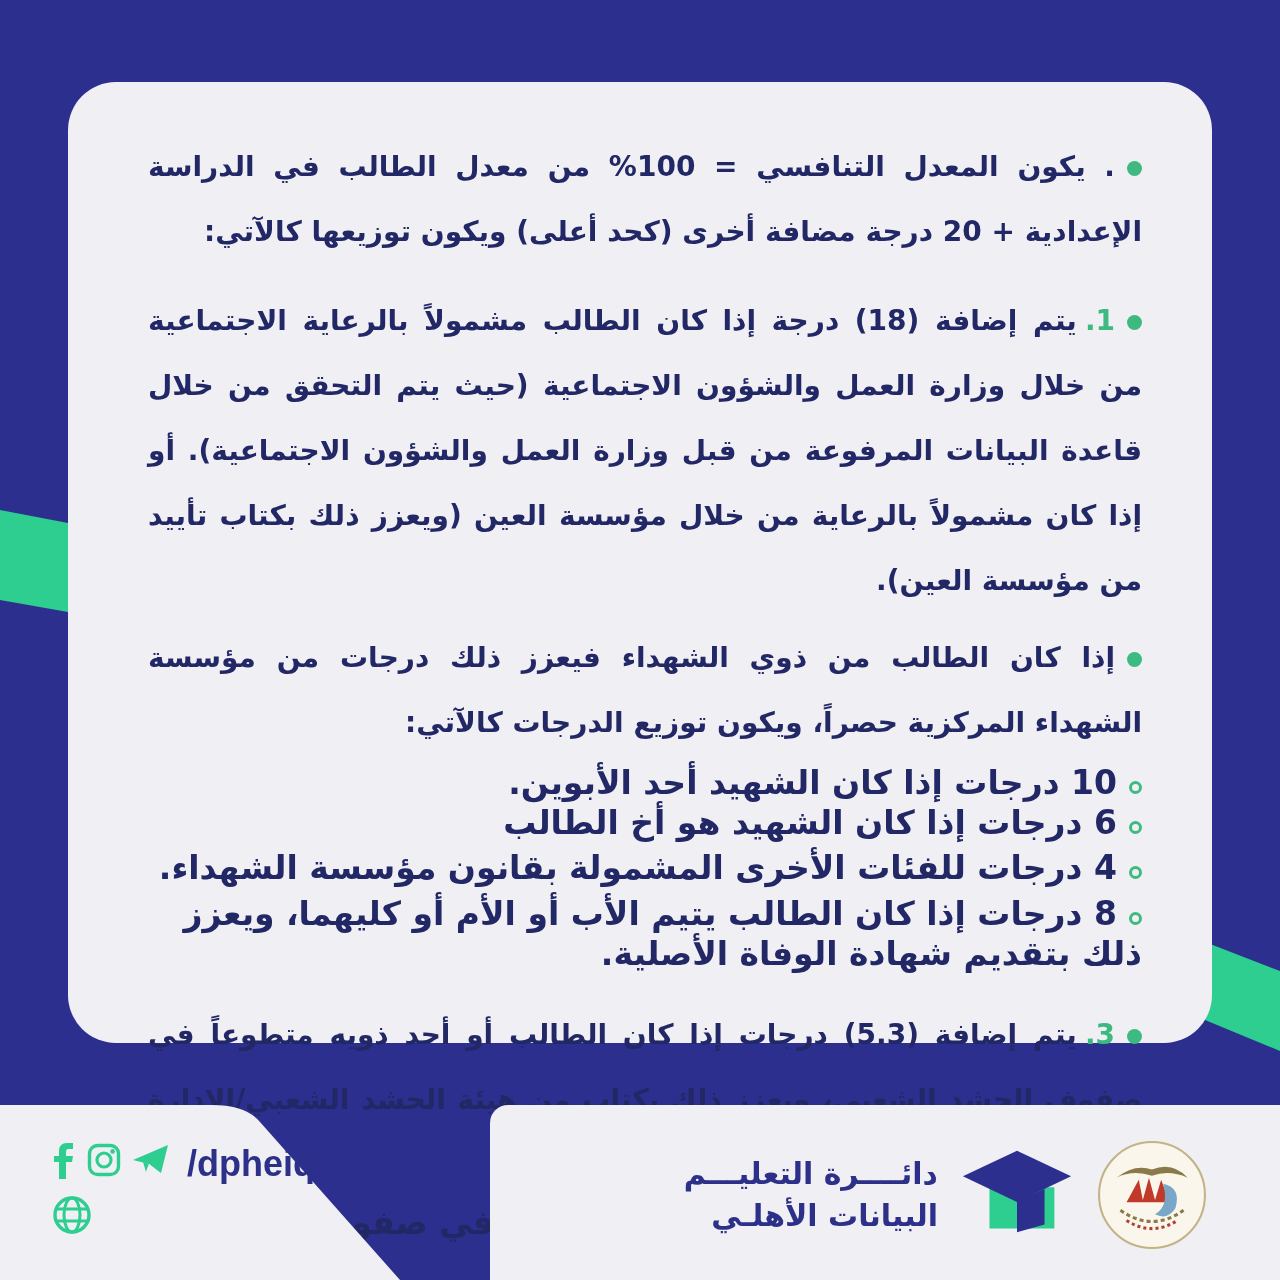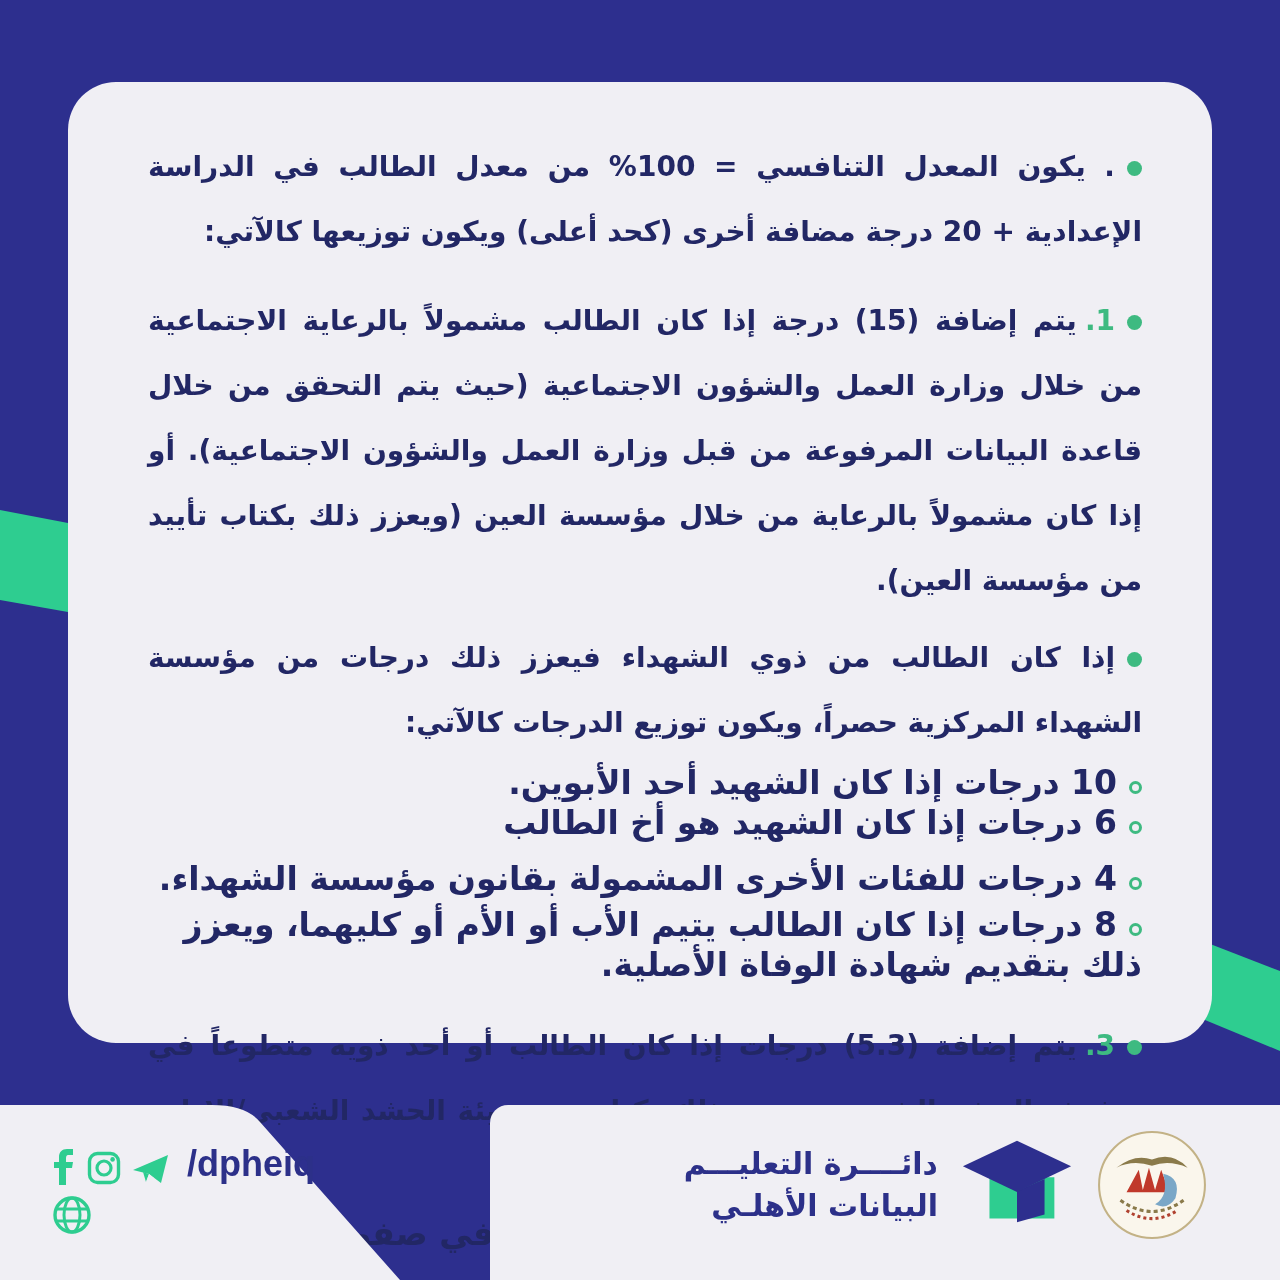--- a/index.html
+++ b/index.html
@@ -57,71 +57,71 @@
   .ring{
     display:inline-block;width:13px;height:13px;border-radius:50%;
     border:3px solid var(--green-marker);background:transparent;margin-inline-end:12px;
   }
   .num{color:var(--green-marker);margin-inline-end:8px;font-weight:bold;}
 
   .mt-a{margin-top:24px;}
   .mt-b{margin-top:12px;}
   .mt-c{margin-top:12px;}
   .mt-d{margin-top:8px;}
-  .mt-e{margin-top:16px;}
+  .mt-e{margin-top:5px;}
   .mt-f{margin-top:6px;}
   .mt-g{margin-top:28px;}
   .mt-h{margin-top:6px;}
 
   
   .footer-left{position:absolute;left:0;top:1105px;width:420px;height:175px;z-index:2;}
   .footer-left-inner{
     position:absolute;left:0;top:0;width:420px;height:175px;
     padding:38px 0 0 52px;
   }
-  .social-row{display:flex;align-items:flex-end;gap:11px;}
+  .social-row{display:flex;align-items:flex-start;gap:11px;}
   .handle{
     font-family:"Liberation Sans", sans-serif;
     font-size:36px;font-weight:bold;color:var(--footer-navy);margin-left:6px;
   }
   .web-row{display:flex;align-items:center;gap:12px;margin-top:10px;}
   .website{
     font-family:"Liberation Sans", sans-serif;
     font-size:38px;font-weight:bold;color:var(--footer-navy);
   }
 
   .footer-right{
     position:absolute;left:490px;top:1105px;width:790px;height:175px;z-index:2;
     background:var(--panel);
     border-radius:18px 0 0 0;
   }
   .brand-row{
     display:flex;justify-content:flex-end;align-items:center;gap:20px;
-    padding:24px 72px 0 0;
+    padding:34px 72px 0 0;
   }
   .org-name{
     direction:rtl;text-align:right;
     color:var(--footer-navy);font-weight:bold;
     font-size:30px;line-height:42px;
   }
 </style>
 </head>
 <body>
 
 <div class="stage">
 
   <div class="green-left"></div>
   <div class="green-right"></div>
 
   <div class="card">
     <div class="content">
 
       <p class="para"><span class="dot"></span><span>. يكون المعدل التنافسي = 100% من معدل الطالب في الدراسة الإعدادية + 20 درجة مضافة أخرى (كحد أعلى) ويكون توزيعها كالآتي:</span></p>
 
-      <p class="para mt-a"><span class="dot"></span><span class="num">1.</span><span>يتم إضافة (15) درجة إذا كان الطالب مشمولاً بالرعاية الاجتماعية من خلال وزارة العمل والشؤون الاجتماعية (حيث يتم التحقق من خلال قاعدة البيانات المرفوعة من قبل وزارة العمل والشؤون الاجتماعية). أو إذا كان مشمولاً بالرعاية من خلال مؤسسة العين (ويعزز ذلك بكتاب تأييد من مؤسسة العين).</span></p>
+      <p class="para mt-a"><span class="dot"></span><span class="num">1.</span><span>يتم إضافة (18) درجة إذا كان الطالب مشمولاً بالرعاية الاجتماعية من خلال وزارة العمل والشؤون الاجتماعية (حيث يتم التحقق من خلال قاعدة البيانات المرفوعة من قبل وزارة العمل والشؤون الاجتماعية). أو إذا كان مشمولاً بالرعاية من خلال مؤسسة العين (ويعزز ذلك بكتاب تأييد من مؤسسة العين).</span></p>
 
 
       <p class="para mt-c"><span class="dot"></span><span>إذا كان الطالب من ذوي الشهداء فيعزز ذلك درجات من مؤسسة الشهداء المركزية حصراً، ويكون توزيع الدرجات كالآتي:</span></p>
 
       <p class="sub-para mt-d"><span class="ring"></span><span>10 درجات إذا كان الشهيد أحد الأبوين.</span></p>
 
       <p class="sub-para"><span class="ring"></span><span>6 درجات إذا كان الشهيد هو أخ الطالب</span></p>
 
       <p class="sub-para mt-e"><span class="ring"></span><span>4 درجات للفئات الأخرى المشمولة بقانون مؤسسة الشهداء.</span></p>
 

